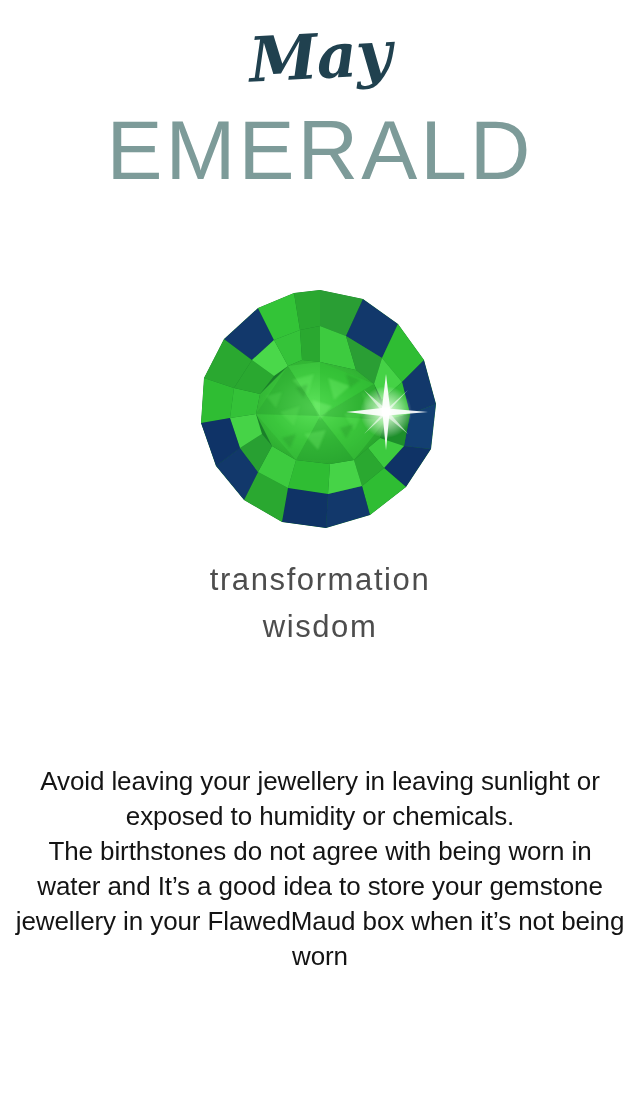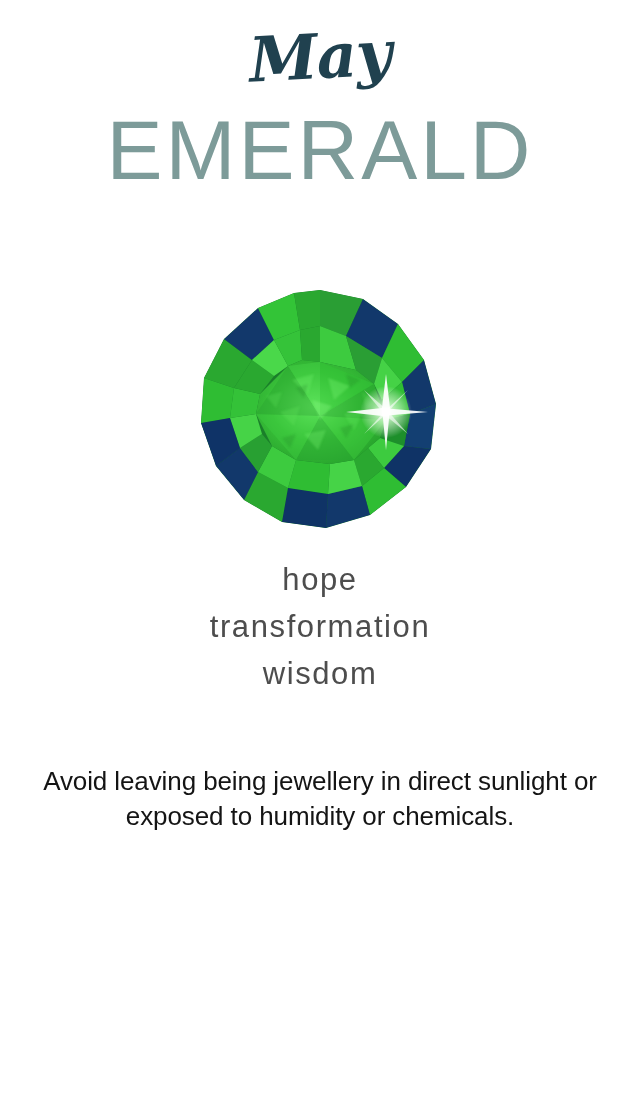--- a/index.html
+++ b/index.html
@@ -207,22 +207,22 @@
         <polygon points="190,86 194,120 190,162 186,120" fill="#ffffff" opacity="0.92"></polygon>
         <polygon points="150,124 186,128 232,124 186,120" fill="#ffffff" opacity="0.92"></polygon>
         <polygon points="168,102 190,121 212,146 189,127" fill="#ffffff" opacity="0.6"></polygon>
         <polygon points="212,102 191,121 168,146 189,127" fill="#ffffff" opacity="0.6"></polygon>
         <circle cx="190" cy="124" r="4.5" fill="#ffffff"></circle>
       </g>
     </svg>
   </div>
 
   <div class="keywords">
-    <div class="keyword">hope</div>
     <div class="keyword">transformation</div>
     <div class="keyword">wisdom</div>
   </div>
 
   <div class="care-text">
-    <p class="care-para">Avoid leaving being jewellery in direct sunlight or exposed to humidity or chemicals.</p>
+    <p class="care-para">Avoid leaving your jewellery in leaving sunlight or exposed to humidity or chemicals.</p>
+    <p class="care-para">The birthstones do not agree with being worn in water and It’s a good idea to store your gemstone jewellery in your FlawedMaud box when it’s not being worn</p>
   </div>
 
 </div>
 
 </body></html>

